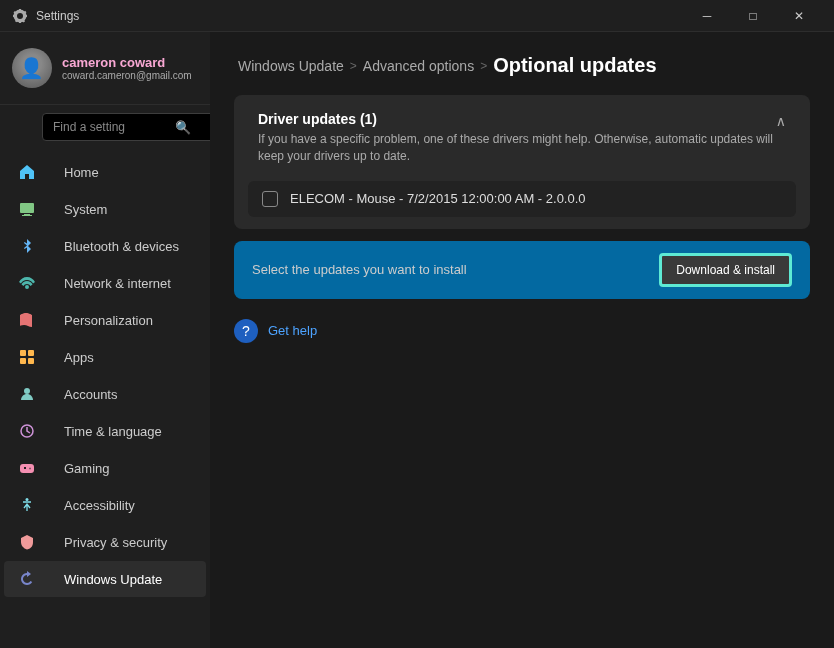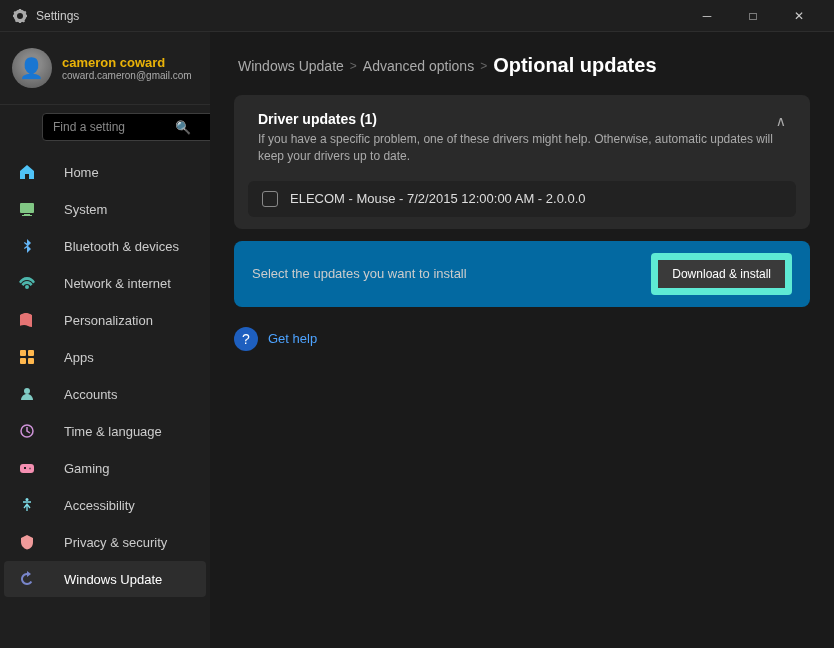--- a/index.html
+++ b/index.html
@@ -98,21 +98,21 @@
       justify-content: center;
       font-size: 20px;
     }
     .user-info {
       display: flex;
       flex-direction: column;
     }
     .user-name {
       font-size: 13px;
       font-weight: 600;
-      color: #eab308;
+      color: #f9a8d4;
     }
     .user-email {
       font-size: 10px;
       color: #aaa;
     }
 
     
     .search-container {
       padding: 8px 10px;
       position: relative;
@@ -268,21 +268,21 @@
       justify-content: space-between;
       background: #0369a1;
       border-radius: 8px;
     }
     .install-text {
       font-size: 13px;
       color: #ccc;
     }
     .install-btn {
       background: #3a3a3a;
-      border: 7px solid #5eead4;
+      border: 3px solid #5eead4;
       color: #fff;
       font-size: 12px;
       padding: 7px 14px;
       border-radius: 4px;
       cursor: pointer;
     }
 
     
     .get-help-container {
       margin: 20px 24px;

